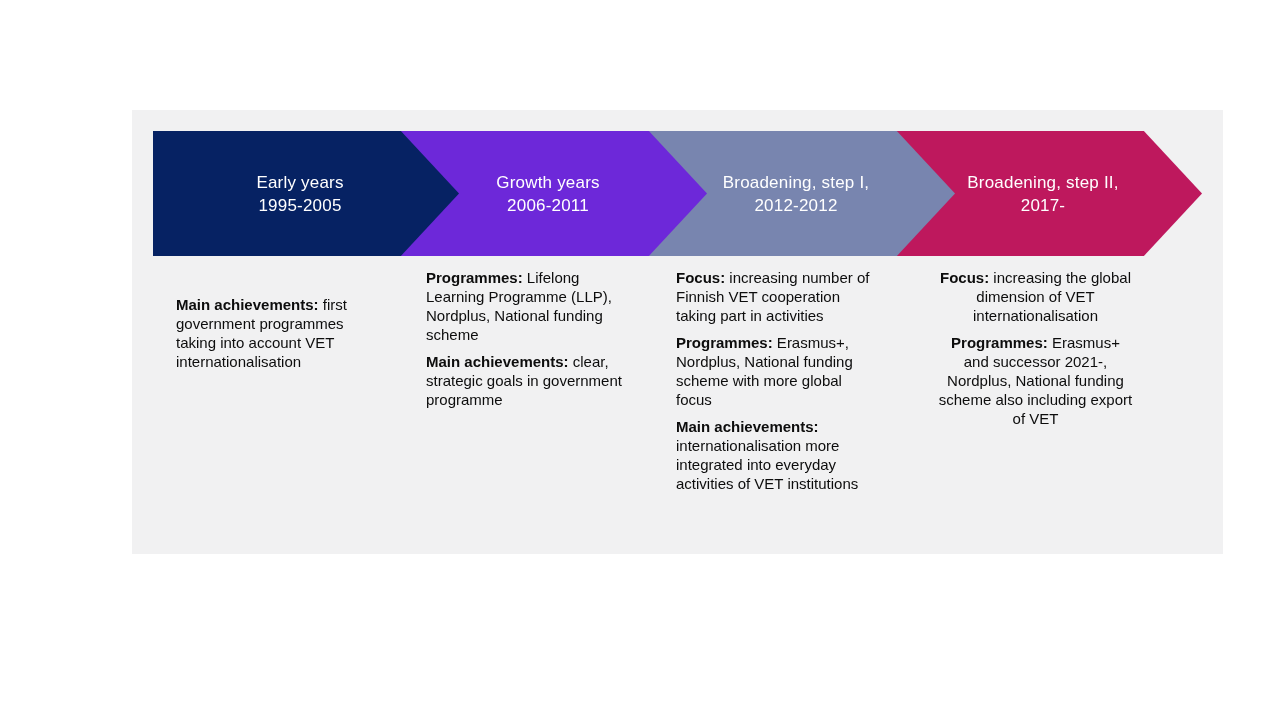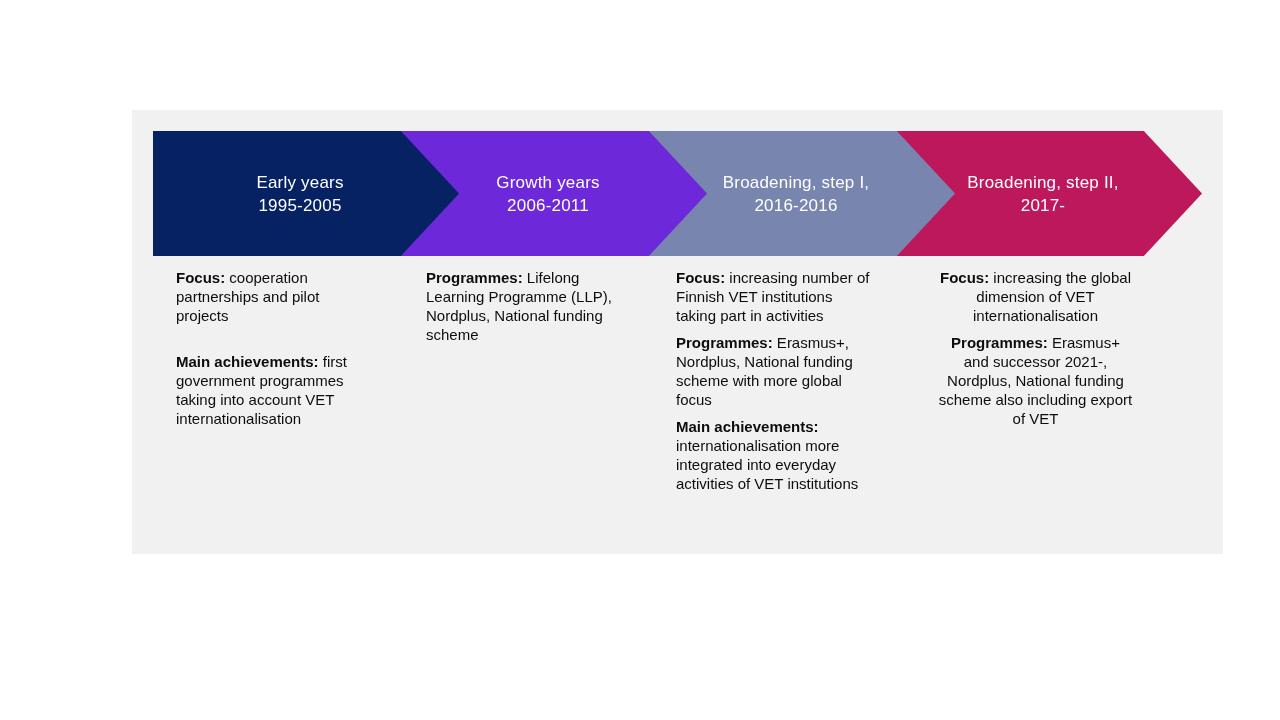--- a/index.html
+++ b/index.html
@@ -70,47 +70,47 @@
     <div class="chevron c0" style="background: rgb(6, 34, 99);">
       <div class="chev-title">Early years
 1995-2005</div>
     </div>
     <div class="chevron c1" style="background: #6d28d9;">
       <div class="chev-title">Growth years
 2006-2011</div>
     </div>
     <div class="chevron c2" style="background: rgb(120, 133, 175);">
       <div class="chev-title">Broadening, step I,
-2016-2016</div>
+2012-2012</div>
     </div>
     <div class="chevron c3" style="background: #be185d;">
       <div class="chev-title">Broadening, step II,
 2017-</div>
     </div>
 
     <div class="col k0">
-      <p class="para"><b class="lbl">Focus:</b><span> cooperation
-partnerships and pilot
-projects</span></p>
       <p class="para para-gap"><b class="lbl">Main achievements:</b><span> first
 government programmes
 taking into account VET
 internationalisation</span></p>
     </div>
 
     <div class="col k1">
       <p class="para"><b class="lbl">Programmes:</b><span> Lifelong
 Learning Programme (LLP),
 Nordplus, National funding
 scheme</span></p>
+      <p class="para"><b class="lbl">Main achievements:</b><span> clear,
+strategic goals in government
+programme</span></p>
     </div>
 
     <div class="col k2">
       <p class="para"><b class="lbl">Focus:</b><span> increasing number of
-Finnish VET institutions
+Finnish VET cooperation
 taking part in activities</span></p>
       <p class="para"><b class="lbl">Programmes:</b><span> Erasmus+,
 Nordplus, National funding
 scheme with more global
 focus</span></p>
       <p class="para"><b class="lbl">Main achievements:</b><span>
 internationalisation more
 integrated into everyday
 activities of VET institutions</span></p>
     </div>

